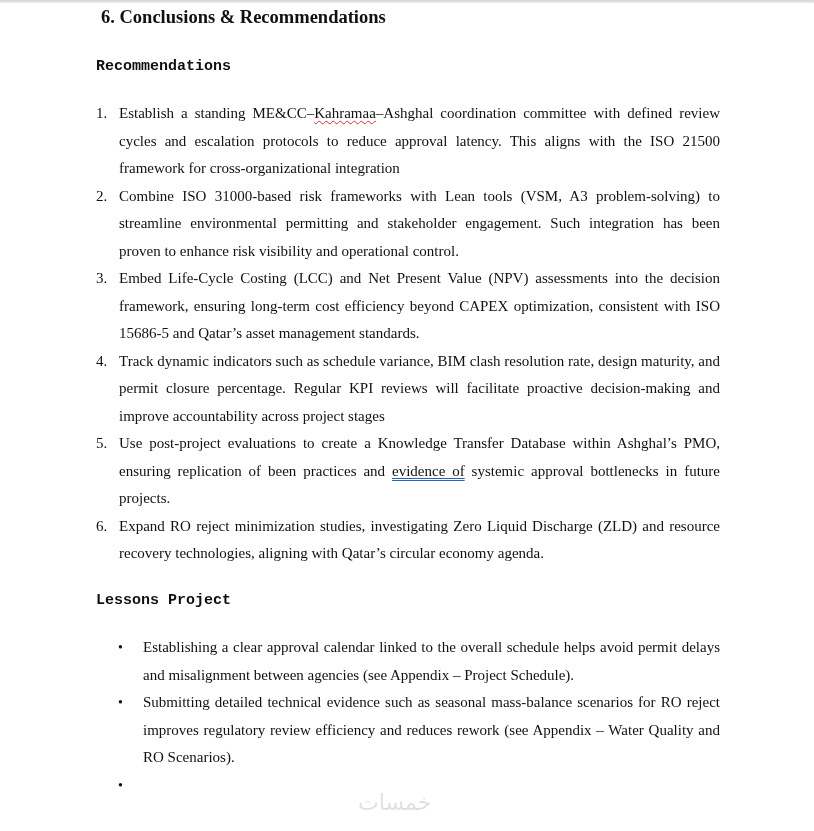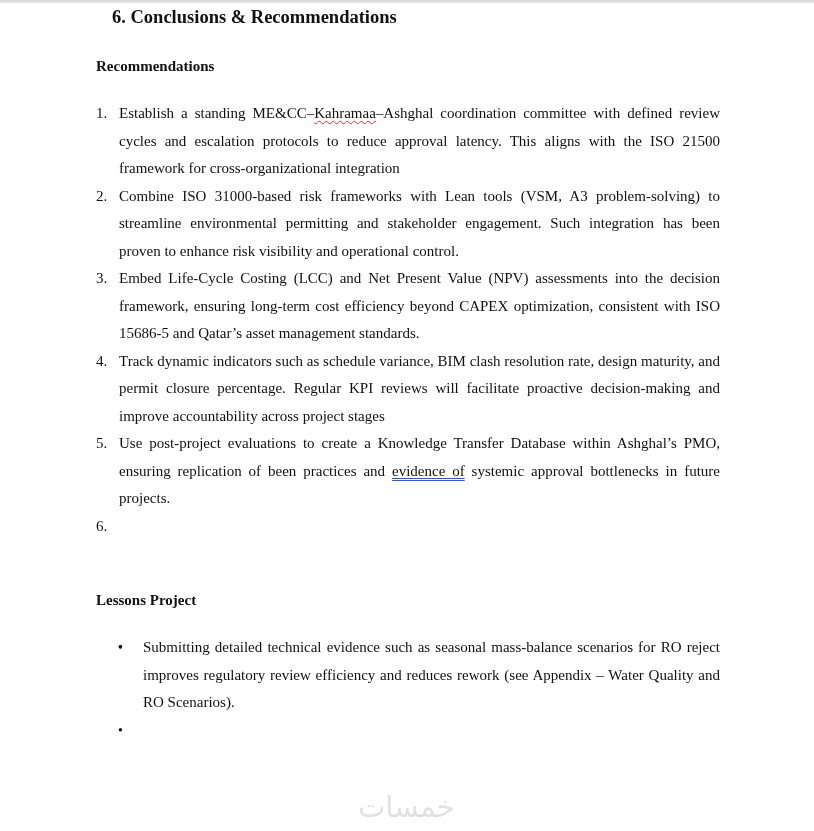--- a/index.html
+++ b/index.html
@@ -11,47 +11,47 @@
     position: relative;
   }
   .top-edge {
     position: absolute; left: 0; top: 0; width: 814px; height: 3px;
     background: linear-gradient(#d6d6d6, #ececec);
   }
   .page {
     position: absolute; left: 96px; top: 0; width: 624px;
   }
   .h1 {
-    position: absolute; top: 7px; left: 16px;
+    position: absolute; top: 7px; left: 5px;
     font-size: 18.5px; font-weight: bold; white-space: nowrap;
   }
   .h2 {
     position: absolute; left: 0;
-    font-size: 15px; font-weight: bold; white-space: nowrap;
+    font-size: 15px; font-weight: bold; white-space: nowrap; font-family: Liberation Mono, monospace;
   }
   .list { position: absolute; left: 0; width: 624px; margin: 0; padding: 0; }
   .item {
     position: relative;
     font-size: 15px; line-height: 27.5px;
     text-align: justify;
     padding-left: 23px;
   }
   .item .num {
     position: absolute; left: 0; top: 0;
   }
   .bullets .item { padding-left: 47px; }
   .bullets .item .bullet {
     position: absolute; left: 22px; top: 0; font-size: 14px;
   }
   .spell { text-decoration: underline wavy #d23030; text-decoration-thickness: 1px; text-underline-offset: 2px; }
   .grammar { text-decoration: underline double #2b5fc7; text-decoration-thickness: 1px; text-underline-offset: 2px; }
   .watermark {
     position: absolute; left: 358px; top: 790px;
     font-family: "DejaVu Sans", sans-serif;
-    font-size: 29px; color: rgba(170,170,170,0.35);
+    font-size: 22px; color: rgba(170,170,170,0.35);
   }
 </style>
 </head>
 <body>
 
 <div class="top-edge"></div>
 
 <div class="page">
   <div class="h1">6. Conclusions &amp; Recommendations</div>
 
@@ -73,28 +73,30 @@
     <div class="item">
       <span class="num">4.</span>
       <span>Track dynamic indicators such as schedule variance, BIM clash resolution rate, design maturity, and permit closure percentage. Regular KPI reviews will facilitate proactive decision-making and improve accountability across project stages</span>
     </div>
     <div class="item">
       <span class="num">5.</span>
       <span>Use post-project evaluations to create a Knowledge Transfer Database within Ashghal’s PMO, ensuring replication of been practices and </span><span class="grammar">evidence of</span><span> systemic approval bottlenecks in future projects.</span>
     </div>
     <div class="item">
       <span class="num">6.</span>
+      <span>Expand RO reject minimization studies, investigating Zero Liquid Discharge (ZLD) and resource recovery technologies, aligning with Qatar’s circular economy agenda.</span>
     </div>
   </div>
 
   <div class="h2" style="top:592px;">Lessons Project</div>
 
   <div class="list bullets" style="top:634px;">
     <div class="item">
       <span class="bullet">•</span>
+      <span>Establishing a clear approval calendar linked to the overall schedule helps avoid permit delays and misalignment between agencies (see Appendix – Project Schedule).</span>
     </div>
     <div class="item">
       <span class="bullet">•</span>
       <span>Submitting detailed technical evidence such as seasonal mass-balance scenarios for RO reject improves regulatory review efficiency and reduces rework (see Appendix – Water Quality and RO Scenarios).</span>
     </div>
     <div class="item">
       <span class="bullet">•</span>
     </div>
   </div>
 </div>

